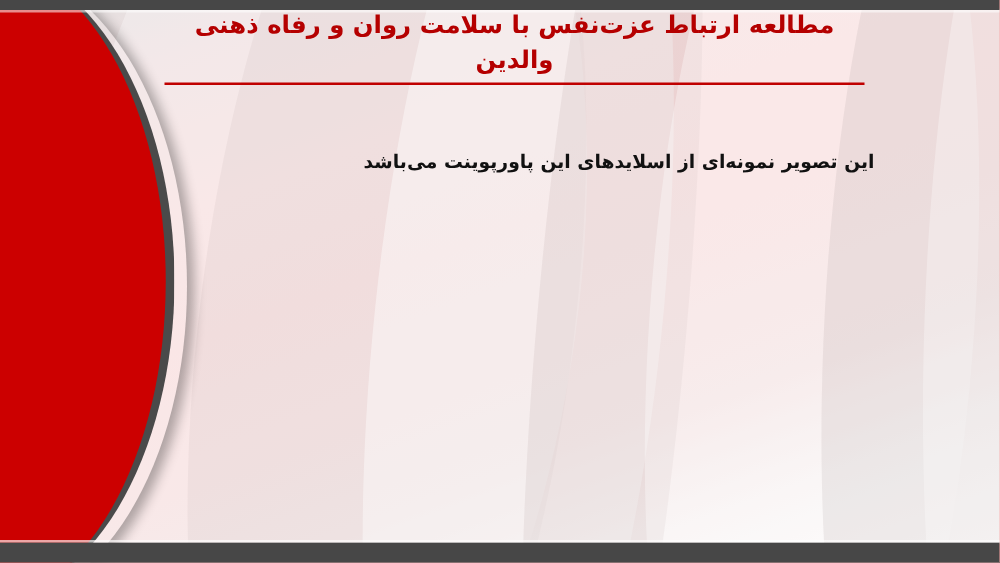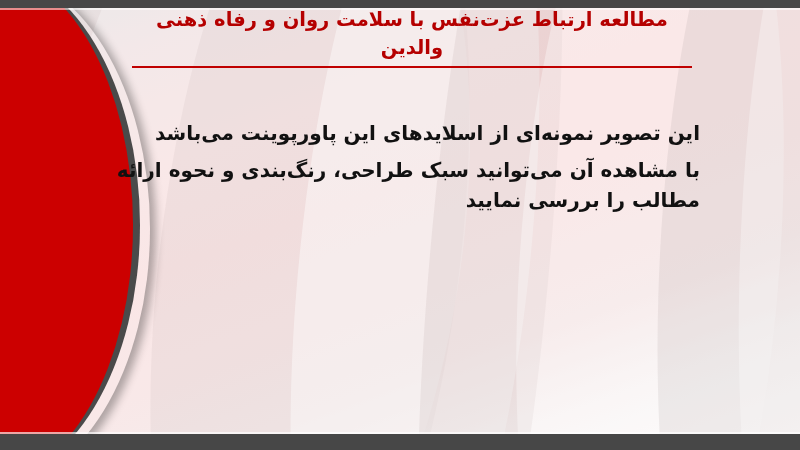--- a/index.html
+++ b/index.html
@@ -132,21 +132,21 @@
     right: 100px;
     top: 118px;
     width: 600px;
     z-index: 5;
     text-align: right;
     direction: rtl;
   }
   .body-line {
     margin: 0 0 7px 0;
     color: #111111;
-    font-size: 20px;
+    font-size: 15px;
     font-weight: bold;
     line-height: 1.5;
     direction: rtl;
     unicode-bidi: isolate;
   }
   .body-line:last-child { margin-bottom: 0; }
 </style>
 </head>
 <body>
 
@@ -171,16 +171,15 @@
   <div class="red-shape"></div>
 
   <div class="title-block">
     <h1 class="title-text">مطالعه ارتباط عزت‌نفس با سلامت روان و رفاه ذهنی
 والدین</h1>
     <div class="title-rule"></div>
   </div>
 
   <div class="body-block">
     <p class="body-line">این تصویر نمونه‌ای از اسلایدهای این پاورپوینت می‌باشد</p>
-    <p class="body-line">با مشاهده آن می‌توانید سبک طراحی، رنگ‌بندی و نحوه ارائه مطالب را بررسی نمایید</p>
   </div>
 
 </div>
 
 </body></html>

